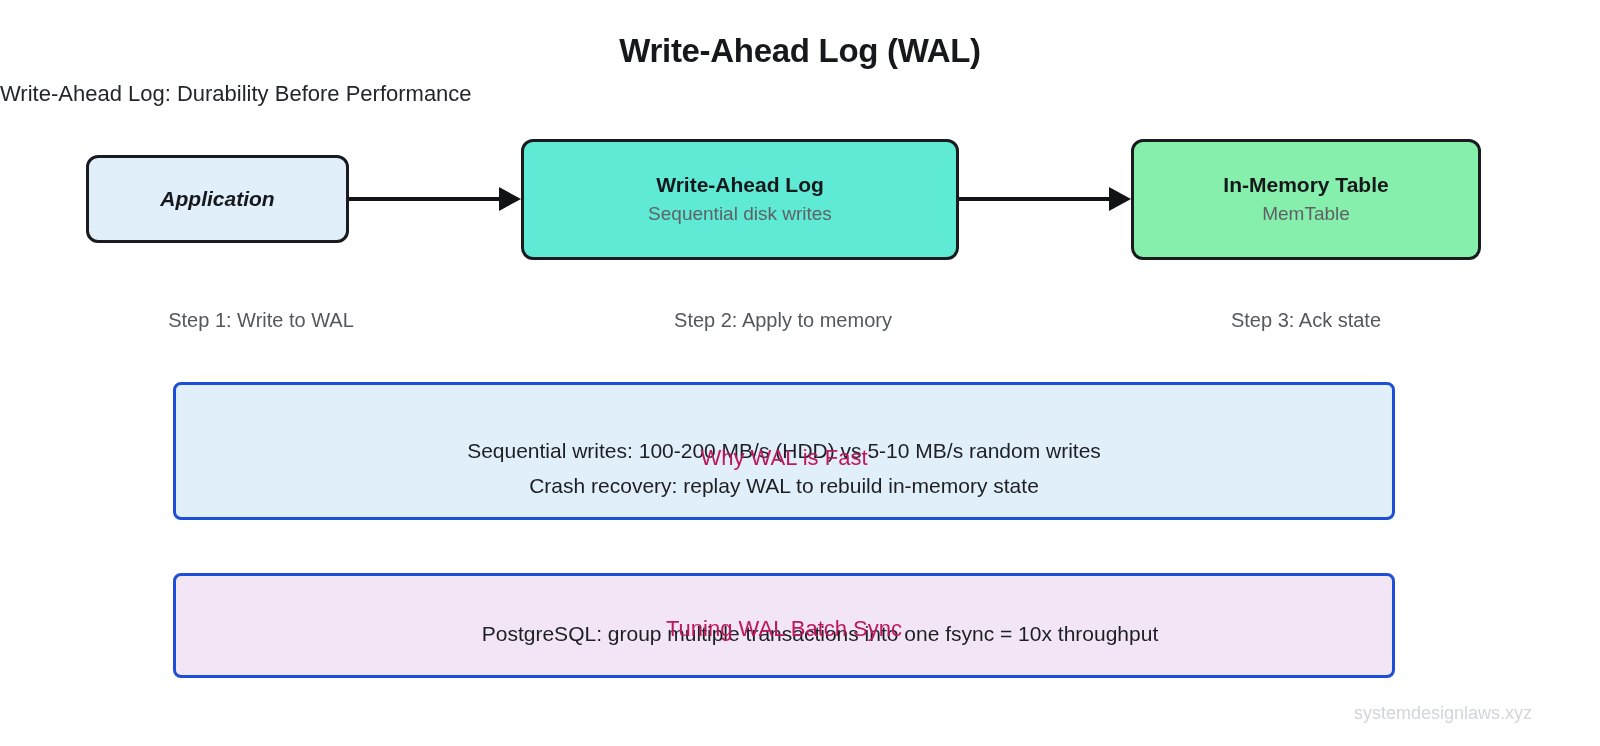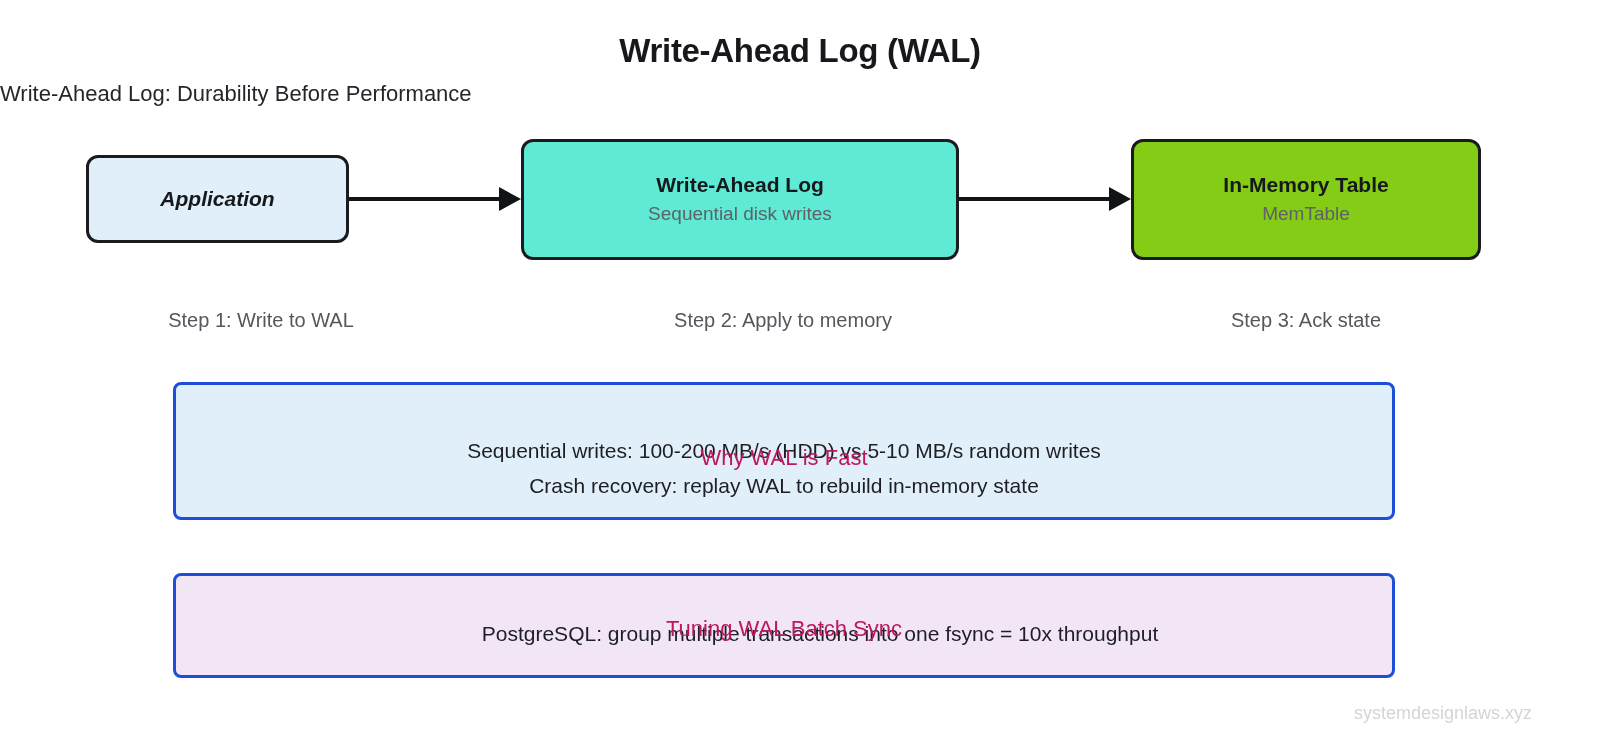--- a/index.html
+++ b/index.html
@@ -85,21 +85,21 @@
     top: 139px;
     width: 438px;
     height: 121px;
     background: #5eead4;
   }
   #node-mem {
     left: 1131px;
     top: 139px;
     width: 350px;
     height: 121px;
-    background: #84cc16;
+    background: #86efac;
   }
 
   
   .arrow {
     position: absolute;
     height: 24px;
     top: 187px;
   }
   .arrow .shaft {
     position: absolute;

